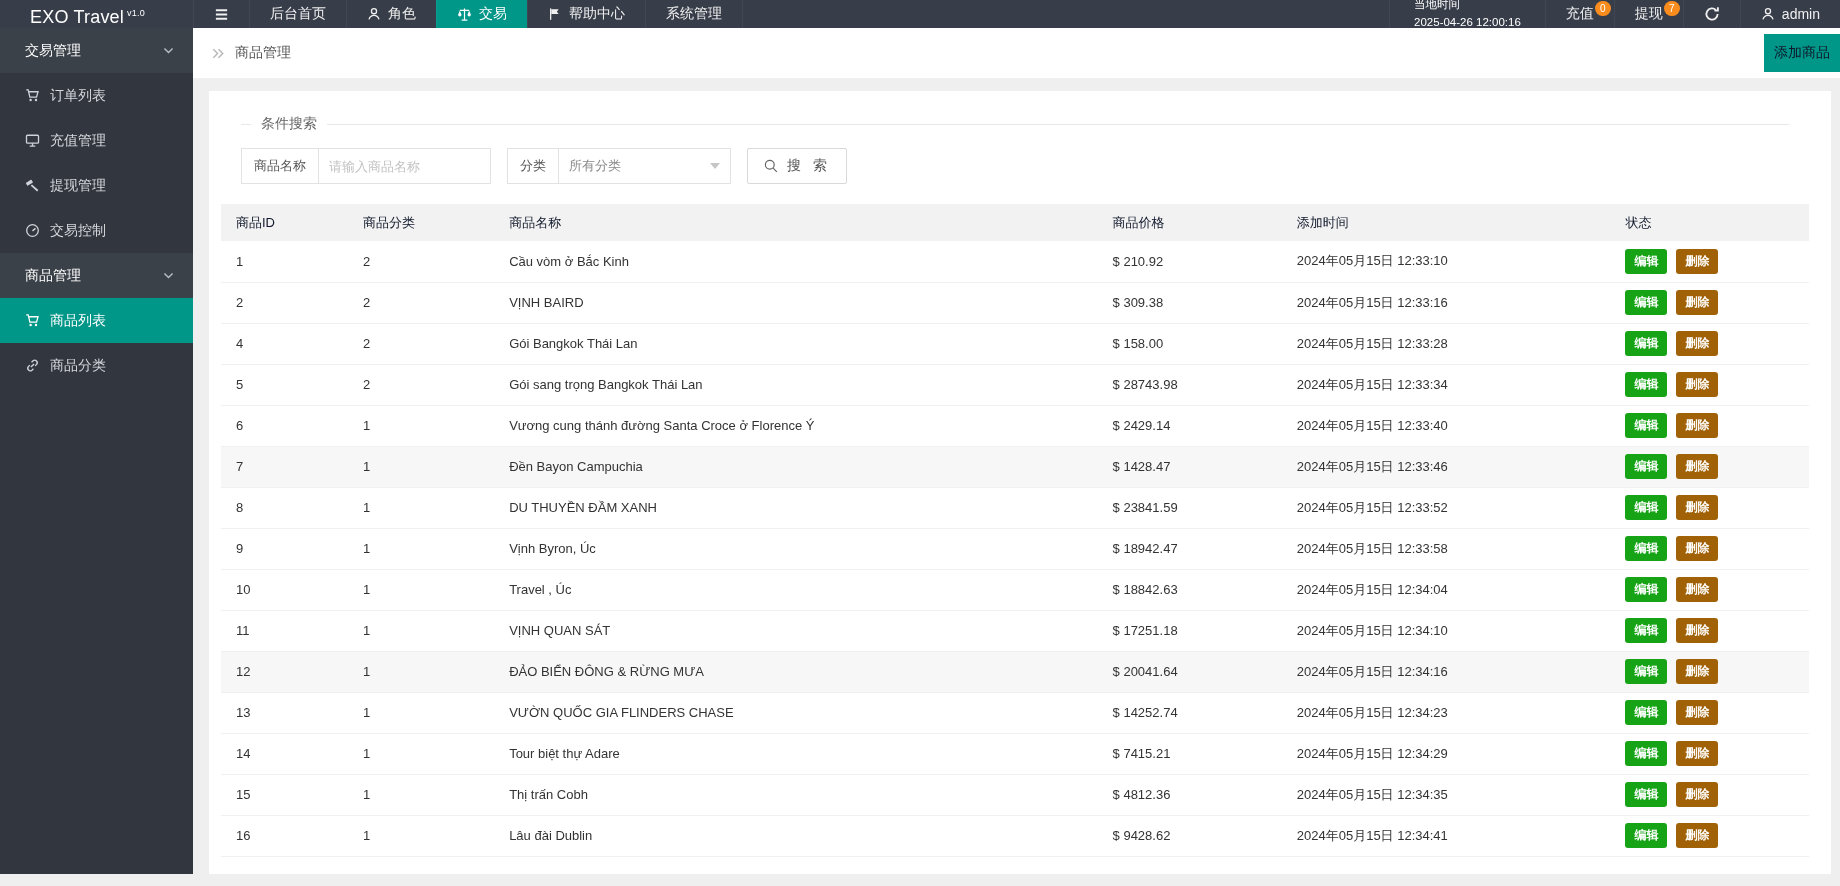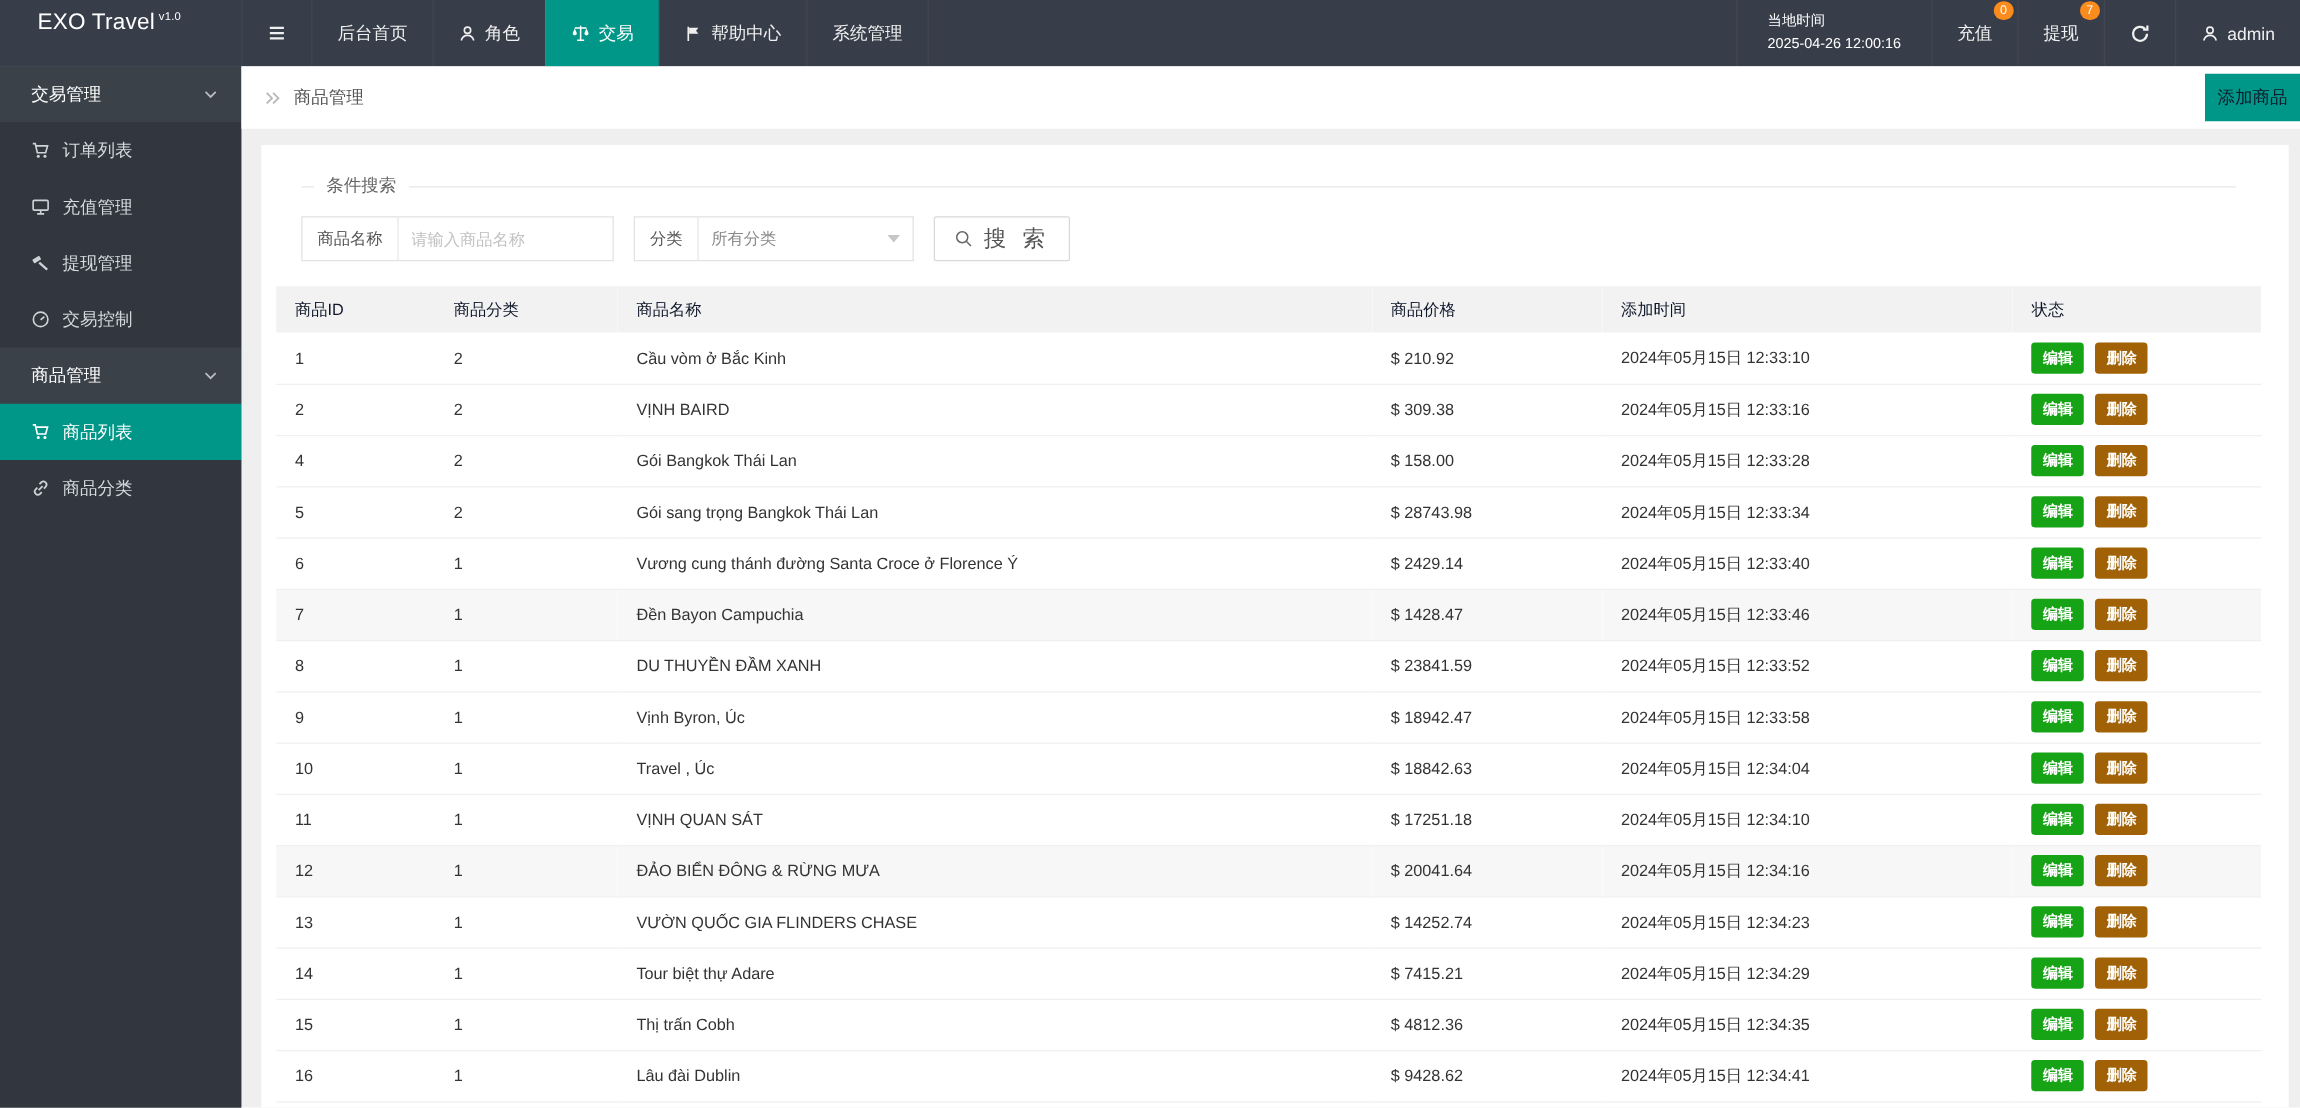--- a/index.html
+++ b/index.html
@@ -3,21 +3,21 @@
 <meta charset="utf-8">
 <style>
   * { box-sizing: border-box; }
   html,body { margin:0; padding:0; }
   body {
     width:1840px; height:886px; overflow:hidden;
     font-family:"Liberation Sans","DejaVu Sans",sans-serif;
     background:#efefef; color:#333;
   }
   
-  .navbar { height:53px; background:#373d49; display:flex; align-items:stretch; }
+  .navbar { height:28px; background:#373d49; display:flex; align-items:stretch; }
   .logo { width:193px; flex:none; display:flex; align-items:flex-start; padding:7px 0 0 30px; color:#fff; font-size:18px; letter-spacing:.2px; }
   .logo sup { font-size:9px; margin-left:3px; margin-top:1px; }
   .nav-item { display:flex; align-items:center; gap:7px; padding:0 20px; font-size:14px; color:#f0f0f0; cursor:pointer; position:relative; border-left:1px solid rgba(255,255,255,.05); }
   .nav-item svg { flex:none; }
   .nav-item.active { background:#009688; color:#fff; }
   .nav-spacer { flex:1; border-left:1px solid rgba(255,255,255,.05); }
   .nav-time { display:flex; flex-direction:column; justify-content:center; align-items:flex-start; padding:0 24px; color:#fff; font-size:11.5px; line-height:1.55; border-left:1px solid rgba(255,255,255,.05); }
   .badge { position:absolute; top:1px; right:3px; min-width:16px; height:15px; background:#fa8c1e; color:#fff; font-size:10px; line-height:15px; text-align:center; border-radius:8px; padding:0 4px; }
   
   .layout { display:flex; height:846px; }
@@ -39,21 +39,21 @@
   
   .search-set { border:none; border-top:1px solid #e8e8e8; margin:6px 20px 0 20px; padding:0; }
   .search-set legend { font-size:14px; color:#666; padding:0 10px; margin-left:10px; }
   .form-row { display:flex; align-items:center; gap:16px; margin-top:15px; }
   .input-group { display:flex; align-items:stretch; height:36px; }
   .addon-label { display:flex; align-items:center; padding:0 12px; border:1px solid #e2e2e2; background:#fff; font-size:13px; color:#555; white-space:nowrap; }
   .text-input { width:172px; border:1px solid #e2e2e2; border-left:none; padding:0 10px; font-size:13px; color:#333; outline:none; font-family:inherit; }
   .text-input::placeholder { color:#c2c2c2; }
   .select-box { width:172px; border:1px solid #e2e2e2; border-left:none; display:flex; align-items:center; justify-content:space-between; padding:0 10px; font-size:13px; color:#8a8a8a; cursor:pointer; background:#fff; }
   .caret { width:0; height:0; border-left:5px solid transparent; border-right:5px solid transparent; border-top:6px solid #c6c6c6; }
-  .search-btn { height:36px; display:flex; align-items:center; gap:8px; padding:0 15px; background:#fff; border:1px solid #d9d9d9; border-radius:2px; font-size:18px; color:#555; letter-spacing:4px; cursor:pointer; font-family:inherit; }
+  .search-btn { height:36px; display:flex; align-items:center; gap:8px; padding:0 15px; background:#fff; border:1px solid #d9d9d9; border-radius:2px; font-size:14px; color:#555; letter-spacing:4px; cursor:pointer; font-family:inherit; }
   
   table.grid { width:100%; border-collapse:collapse; table-layout:fixed; margin-top:20px; }
   table.grid th { background:#f2f2f2; height:37px; text-align:left; padding-left:15px; font-size:13px; font-weight:normal; color:#0f172a; overflow:hidden; white-space:nowrap; }
   table.grid td { height:41px; padding-left:15px; font-size:13px; color:#333; border-bottom:1px solid #f0f0f0; overflow:hidden; white-space:nowrap; }
   table.grid tr.shaded { background:#f7f7f7; }
   .btn-edit, .btn-del { border:none; border-radius:3px; color:#fff; font-size:12px; font-weight:bold; padding:4px 9px; margin-right:9px; cursor:pointer; font-family:Liberation Serif, serif; }
   .btn-edit { background:#16a316; }
   .btn-del { background:#a16207; }
 </style>
 </head>

